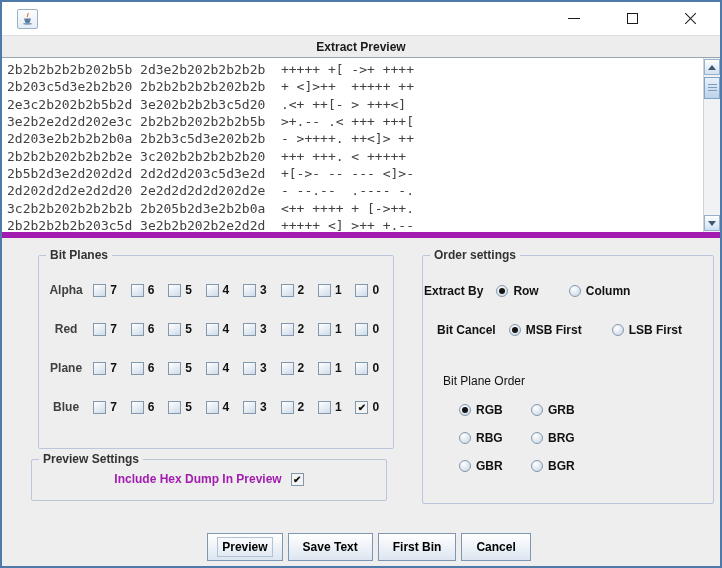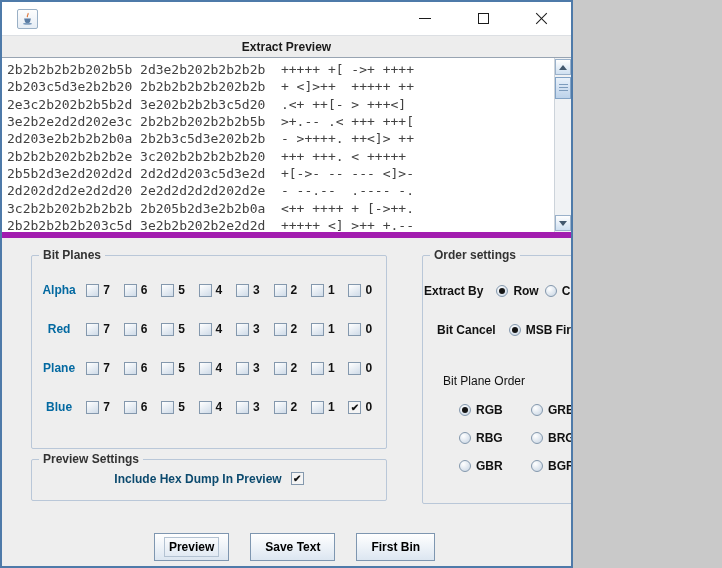--- a/index.html
+++ b/index.html
@@ -2,21 +2,21 @@
 <html><head>
 <meta charset="utf-8">
 <style>
   * { margin:0; padding:0; box-sizing:border-box; }
   body {
     font-family:"Liberation Sans", sans-serif;
     background:#c9c9c9;
     width:722px; height:568px;
   }
   .window {
-    position:relative; width:573px; height:568px;
+    position:relative; width:722px; height:568px;
     border:2px solid #4e7aa9; background:#eeeeee; overflow:hidden;
   }
   
   .titlebar { position:relative; height:33px; background:#ffffff; }
   .app-icon-btn {
     position:absolute; left:15px; top:7px; width:21px; height:20px;
     border:1px solid #9ab0c6; border-radius:2px;
     background:linear-gradient(#fdfdfd,#e6edf5);
     display:flex; align-items:center; justify-content:center;
   }
@@ -70,65 +70,65 @@
     width:9px; height:7px; margin:6px auto 0 auto;
     background:repeating-linear-gradient(180deg,#7d9cbd 0,#7d9cbd 1px,transparent 1px,transparent 3px);
   }
   
   .content { position:absolute; top:236px; left:0; right:0; bottom:0; background:#eeeeee; }
   .groupbox { position:absolute; border:1px solid #b9c7d8; border-radius:2px; }
   .gb-title {
     position:absolute; top:-8px; left:7px; background:#eeeeee; padding:0 4px;
     font-size:12px; font-weight:bold; color:#333333; white-space:nowrap;
   }
-  .gb-bitplanes { left:29px; top:17px; width:356px; height:194px; }
+  .gb-bitplanes { left:36px; top:17px; width:356px; height:194px; }
   .gb-order    { left:420px; top:17px; width:292px; height:249px; }
   .gb-preview  { left:29px; top:221px; width:356px; height:42px; }
   
   #bit-rows { padding:24px 0 0 5px; }
   .bp-row { display:flex; align-items:center; height:20px; margin-bottom:19px; }
-  .bp-label { width:46px; text-align:center; margin-right:5px; font-size:12px; font-weight:bold; color:#0369a1; }
+  .bp-label { width:46px; text-align:center; margin-right:5px; font-size:12px; font-weight:bold; color:#404040; }
   .bp-cell { width:39px; display:flex; align-items:center; }
   .checkbox {
     width:13px; height:13px; border:1px solid #8498ad; flex:0 0 13px;
     background:linear-gradient(150deg,#ffffff,#cfdbe8);
     font-size:10px; line-height:11px; text-align:center; color:#111; font-weight:bold;
   }
   .checkbox.checked { background:#f4f4f4; }
   .checkbox.checked::before { content:"\2714"; }
   .bp-digit { margin-left:4px; font-size:12px; font-weight:bold; color:#111; }
   
   .os-row { position:absolute; display:flex; align-items:center; font-size:12px; font-weight:bold; color:#111; }
   .os-row .os-label { margin-right:13px; }
-  .os-opts { display:flex; align-items:center; gap:6px; }
+  .os-opts { display:flex; align-items:center; gap:30px; }
   .radio-wrap { display:flex; align-items:center; gap:5px; }
   .radio {
     position:relative; width:12px; height:12px; border-radius:50%;
     border:1px solid #8498ad; flex:0 0 12px;
     background:radial-gradient(circle at 35% 30%, #ffffff 0%, #cdd9e6 85%);
   }
   .radio.selected::after {
     content:""; position:absolute; left:2px; top:2px; width:6px; height:6px;
     border-radius:50%; background:#151515;
   }
   .radio-label { font-size:12px; font-weight:bold; color:#111; }
   #extract-by-row { left:1px; top:28px; }
   #bit-order-row  { left:14px; top:67px; }
   .bpo-label { position:absolute; left:20px; top:118px; font-size:12px; font-weight:normal; color:#111; }
   #bpo-grid {
     position:absolute; left:36px; top:147px;
     display:grid; grid-template-columns:72px 72px; row-gap:14px;
   }
   
   .ps-row {
-    display:flex; align-items:flex-start; justify-content:center; gap:9px;
-    padding-top:12px; font-size:12px; font-weight:bold; color:#0c4a6e;
-  }
-  
-  .button-row { position:absolute; left:16px; right:0; top:295px; display:flex; justify-content:center; gap:21px; }
+    display:flex; align-items:flex-end; justify-content:center; gap:9px;
+    padding-top:12px; font-size:12px; font-weight:bold; color:#a21caf;
+  }
+  
+  .button-row { position:absolute; left:16px; right:0; top:295px; display:flex; justify-content:center; gap:5px; }
   .jbtn {
     height:28px; padding:0 9px;
     background:linear-gradient(#ffffff,#dce6f1);
     border:1px solid #7e96b0; color:#000;
     font-family:"Liberation Sans", sans-serif; font-size:12px; font-weight:bold;
     display:flex; align-items:center; cursor:default;
   }
   .jbtn-inner { display:block; padding:2px 4px; border:1px solid transparent; }
   .jbtn-inner.focused { border:1px solid #b3c2d2; }
 </style>
@@ -393,16 +393,19 @@
     <div class="button-row" id="button-row">
         <button class="jbtn">
           <span class="jbtn-inner focused">Preview</span>
         </button>
         <button class="jbtn">
           <span class="jbtn-inner">Save Text</span>
         </button>
         <button class="jbtn">
           <span class="jbtn-inner">First Bin</span>
         </button>
+        <button class="jbtn">
+          <span class="jbtn-inner">Cancel</span>
+        </button>
       </div>
 
   </div>
 </div>
 
 </body></html>

